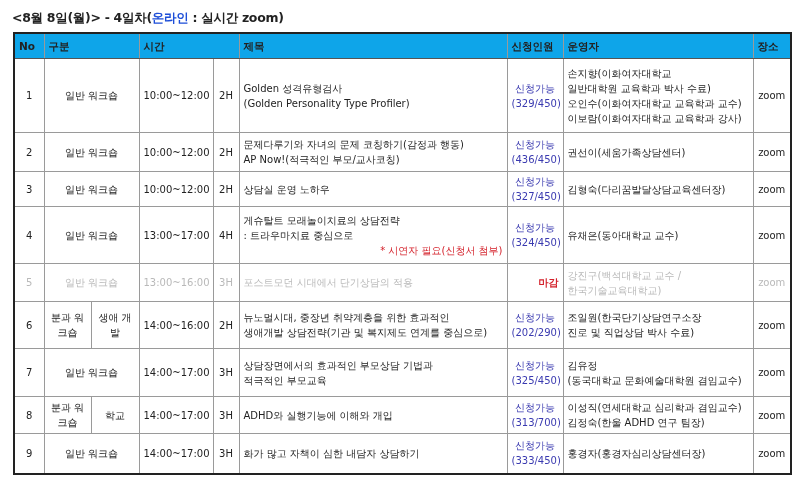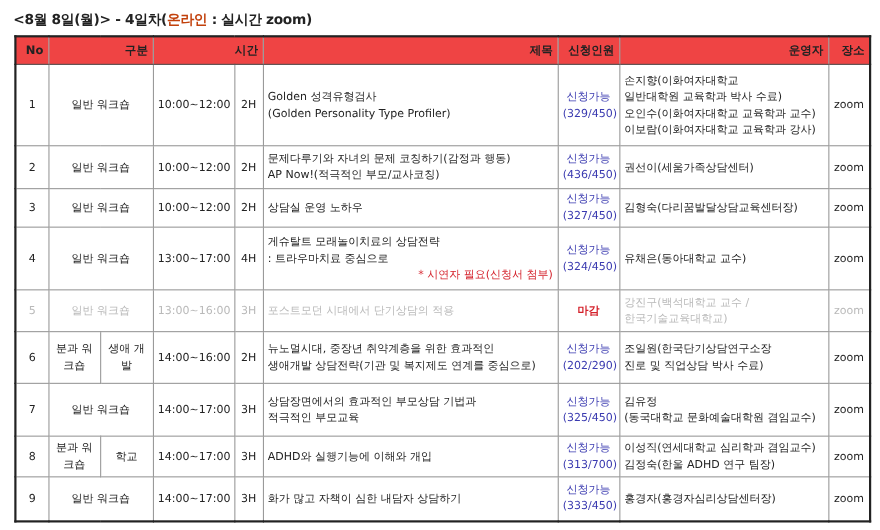--- a/index.html
+++ b/index.html
@@ -1,29 +1,29 @@
 <!DOCTYPE html>
 <html><head>
 <meta charset="utf-8">
 <style>
   html, body { margin: 0; padding: 0; background: #ffffff; }
   body { width: 800px; height: 482px; position: relative; overflow: hidden;
          font-family: "DejaVu Sans", "Liberation Sans", sans-serif; color: #222; }
   .heading { position: absolute; left: 12px; top: 10px; font-size: 12.5px; font-weight: bold; color: #222; letter-spacing: -0.3px; }
-  .heading .accent { color: #c2410c; }
+  .heading .accent { color: #1d4ed8; }
   table.sched { position: absolute; left: 13px; top: 32px; width: 777px; border-collapse: collapse;
                 table-layout: fixed; font-size: 10px; border: 2px solid #222; }
   table.sched th, table.sched td { border: 1px solid #9a9a9a; padding: 0 4px; vertical-align: middle; line-height: 15px; }
-  table.sched thead th { background: #ef4444; font-weight: bold; font-size: 10.5px; height: 24px; text-align: right;
+  table.sched thead th { background: #0ea5e9; font-weight: bold; font-size: 10.5px; height: 24px; text-align: left;
                          border-bottom: 1px solid #555; }
   td.c { text-align: center; }
   td.l { text-align: left; }
   .multi span { display: block; }
   .status-open { color: #3a3ab0; }
-  .status-closed { color: #d4202a; font-weight: bold; }
+  .status-closed { color: #d4202a; font-weight: bold; text-align: right; }
   .note { color: #d4202a; text-align: right; }
   tr.disabled td { color: #b9b9b9; }
   tr.disabled td .status-closed { color: #d4202a; }
 </style>
 </head>
 <body>
 
 <div class="heading"><span>&lt;8월 8일(월)&gt; - 4일차(</span><span class="accent">온라인</span><span> : 실시간 zoom)</span></div>
 
 <table class="sched">

